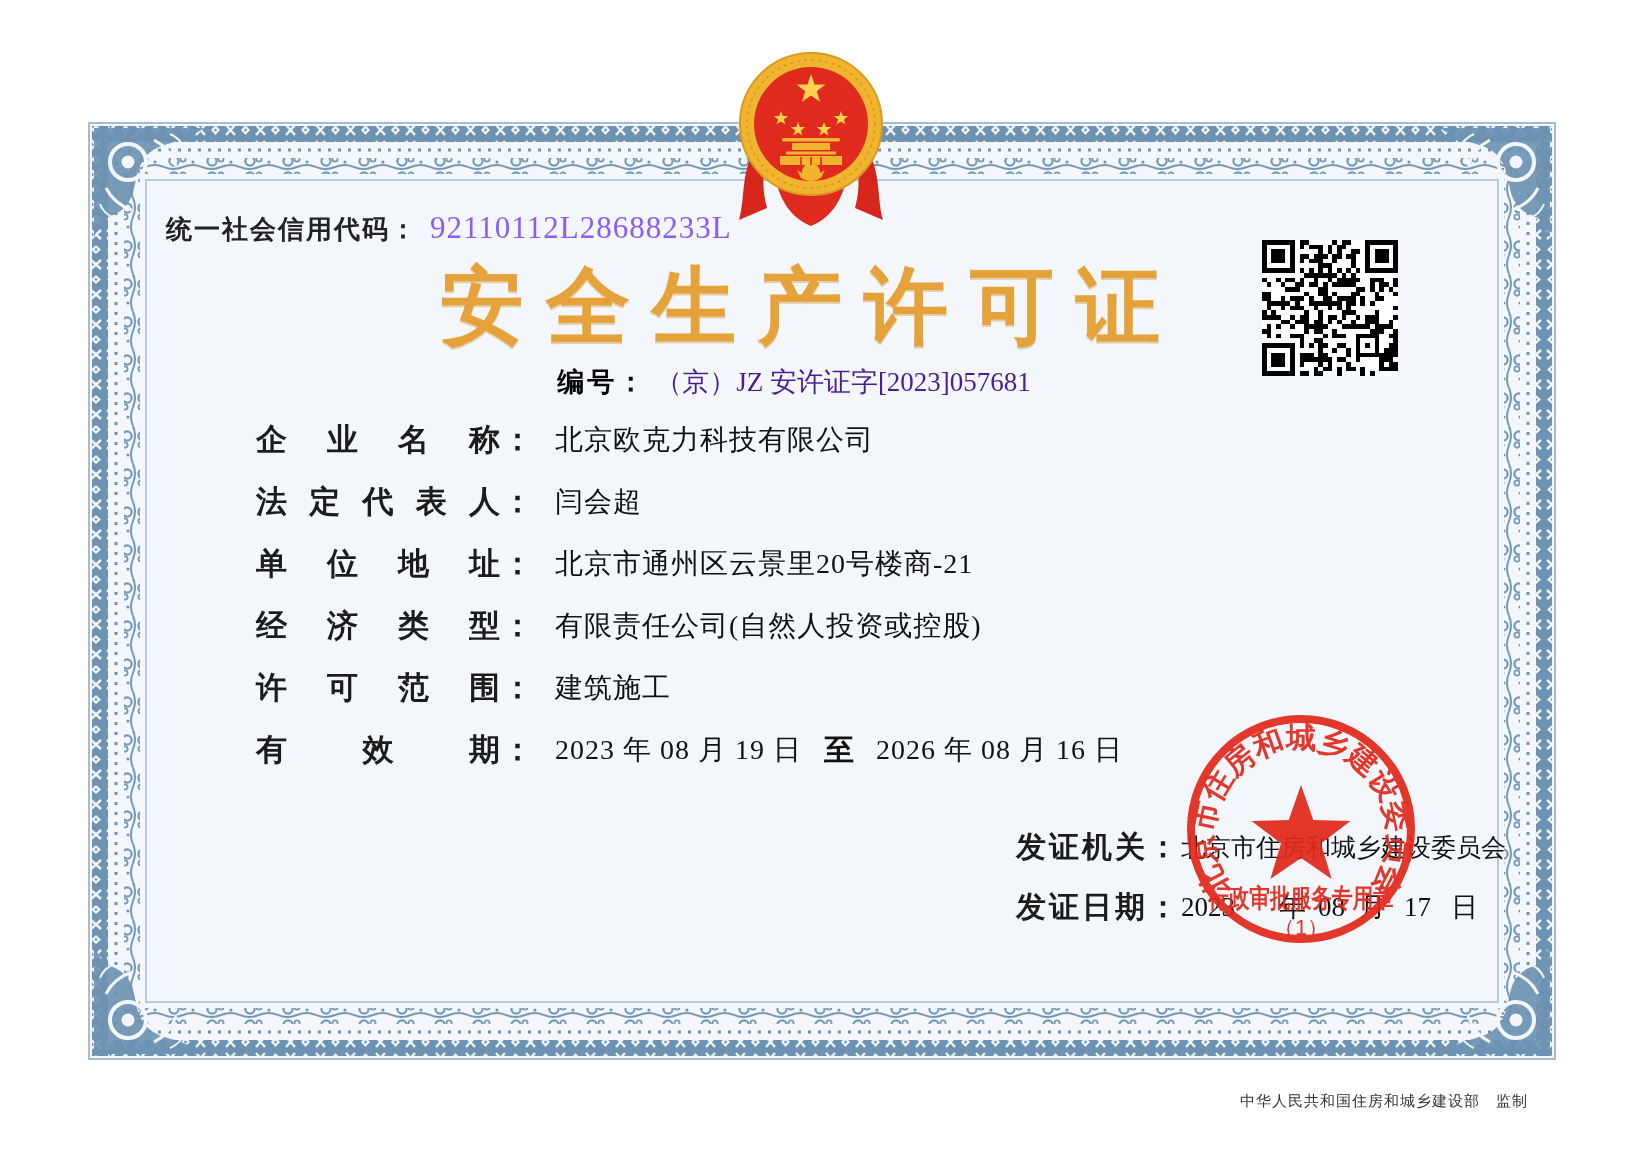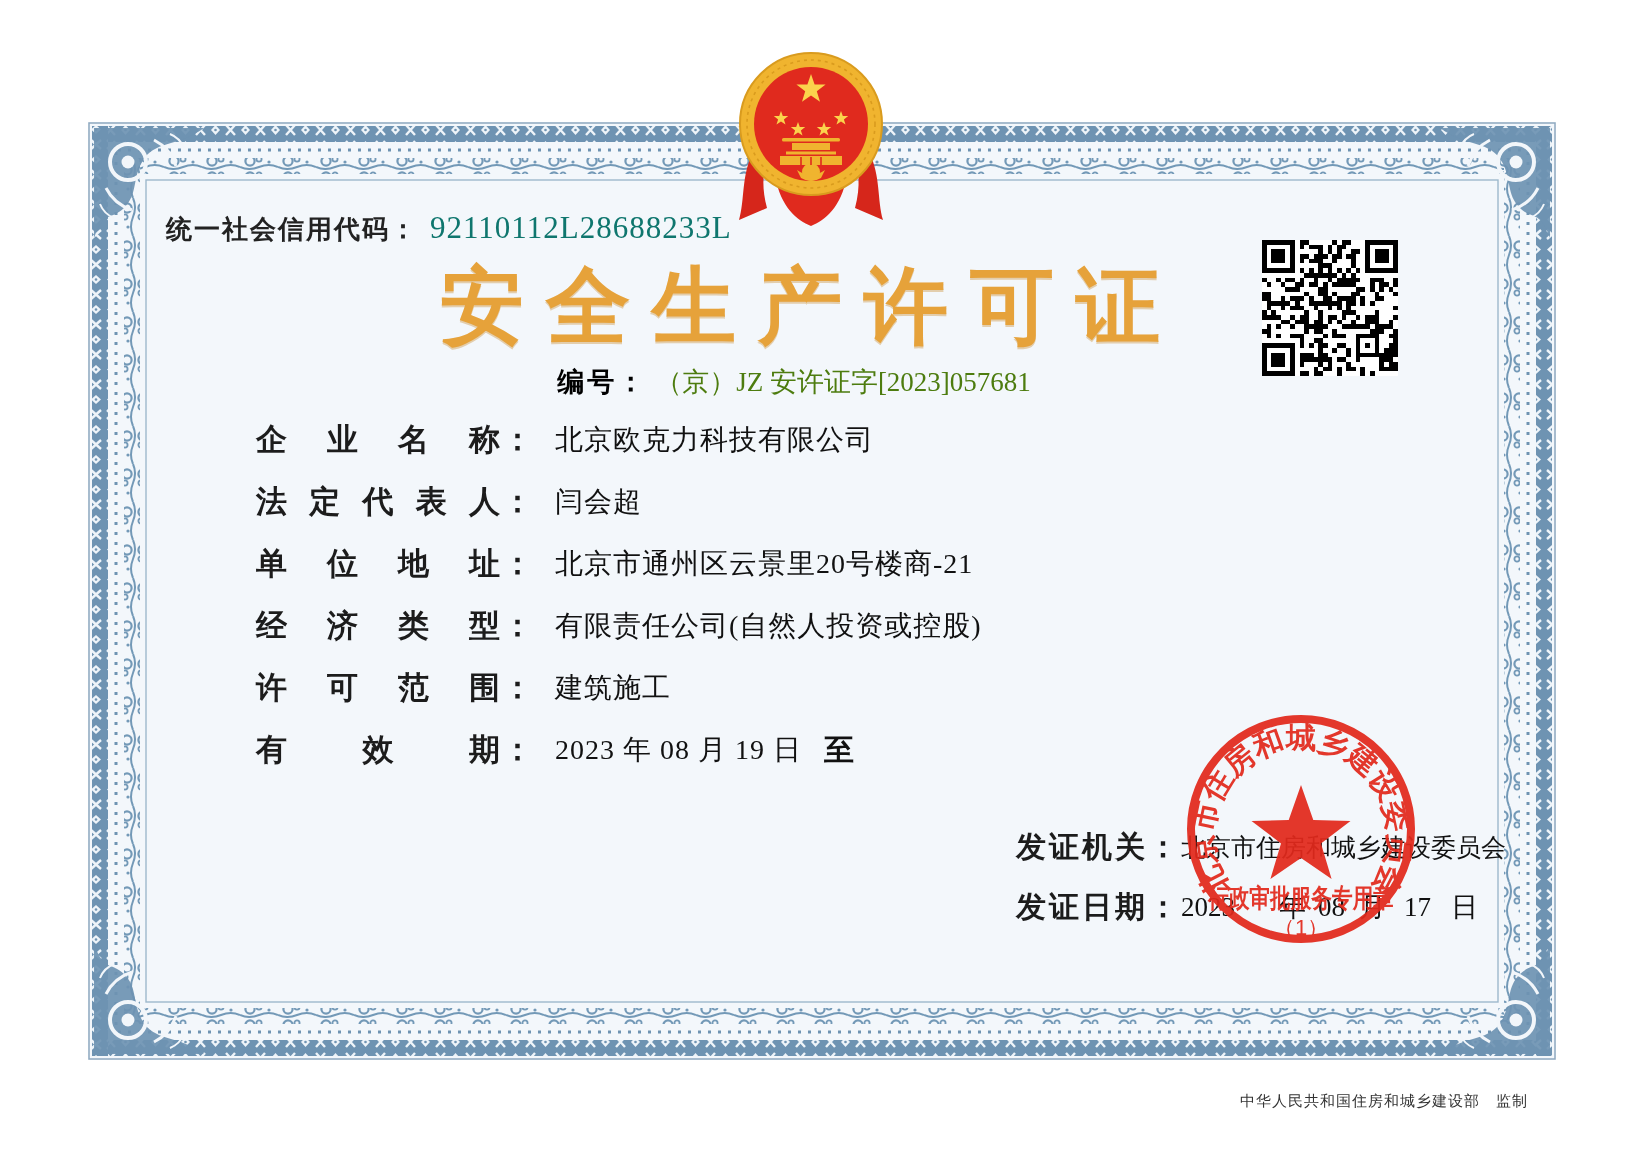--- a/index.html
+++ b/index.html
@@ -6,29 +6,29 @@
   body{width:1628px;height:1151px;position:relative;background:#ffffff;overflow:hidden;
        font-family:"Liberation Sans",sans-serif;}
   .abs{position:absolute;}
 
   
   #frame-svg{left:88px;top:122px;width:1468px;height:938px;z-index:1;}
 
   
   .credit-line{left:166px;top:210px;z-index:3;white-space:nowrap;}
   .credit-line .lbl{font-size:26px;font-weight:bold;color:#222;letter-spacing:2px;margin-top:21px;}
-  .credit-line .val{font-family:"Liberation Serif",serif;font-size:31px;color:#0f766e;margin-left:12px;letter-spacing:1px;}
+  .credit-line .val{font-family:"Liberation Serif",serif;font-size:31px;color:#8b5cf6;margin-left:12px;letter-spacing:1px;}
 
   .cert-title{left:0;right:0;top:250px;text-align:center;z-index:3;
       font-size:84px;font-weight:900;color:#e6a23a;letter-spacing:22px;text-indent:22px;
       transform:translateX(-14px);white-space:nowrap;
       text-shadow:0 2px 0 rgba(197,128,28,.35);}
   .number-line{left:0;right:0;top:364px;text-align:center;z-index:3;transform:translateX(-20px);white-space:nowrap;}
   .number-line .lbl{font-size:27px;font-weight:bold;color:#000000;letter-spacing:3px;}
-  .number-line .val{font-family:"Liberation Serif",serif;font-size:27px;color:#4d7c0f;margin-left:8px;}
+  .number-line .val{font-family:"Liberation Serif",serif;font-size:27px;color:#4c1d95;margin-left:8px;}
 
   #qr-svg{left:1262px;top:240px;width:136px;height:136px;z-index:2;background:#fff;}
 
   
   .fields{left:256px;top:409px;z-index:3;}
   .frow{height:62px;display:flex;align-items:center;white-space:nowrap;}
   .jl{display:inline-flex;justify-content:space-between;width:244px;
       font-size:31px;font-weight:bold;color:#1c1c1c;}
   .colon{font-size:31px;font-weight:bold;color:#1c1c1c;margin-left:2px;}
   .fval{font-family:"Liberation Serif",serif;font-size:28px;color:#111;margin-left:22px;letter-spacing:1px;}
@@ -531,20 +531,21 @@
   </div>
   <div class="frow">
     <span class="jl">
         <span>有</span>
         <span>效</span>
         <span>期</span>
       </span>
       <span class="colon">：</span>
     <span class="fval">2023 年 08 月 19 日</span>
     <span class="to-label">至</span>
+    <span class="fval" style="margin-left:0">2026 年 08 月 16 日</span>
   </div>
 </div>
 
 <div class="abs issuer">
   <div class="irow">
     <span class="ilbl">发证机关：</span>
       <span class="ival">北京市住房和城乡建设委员会</span>
   </div>
   <div class="irow">
     <span class="ilbl">发证日期：</span>

